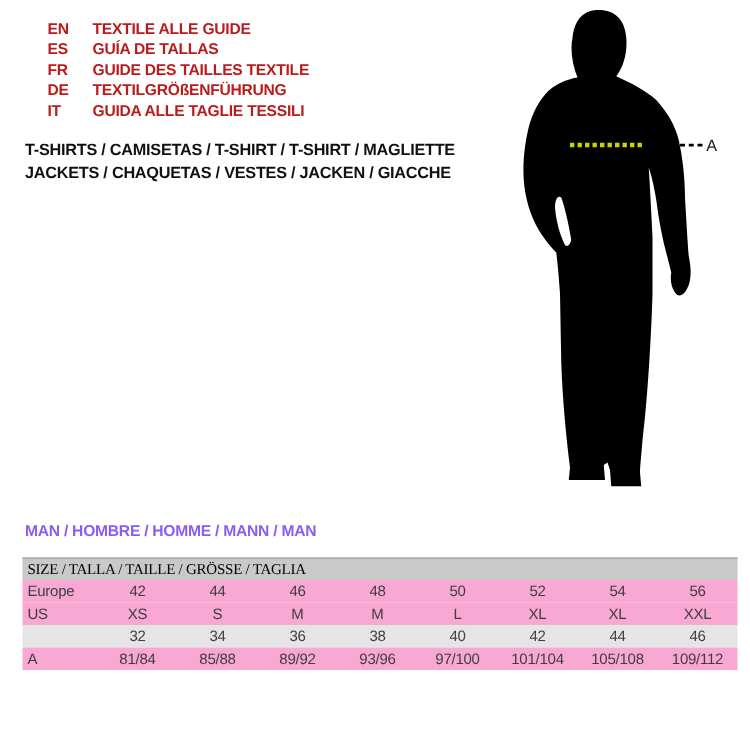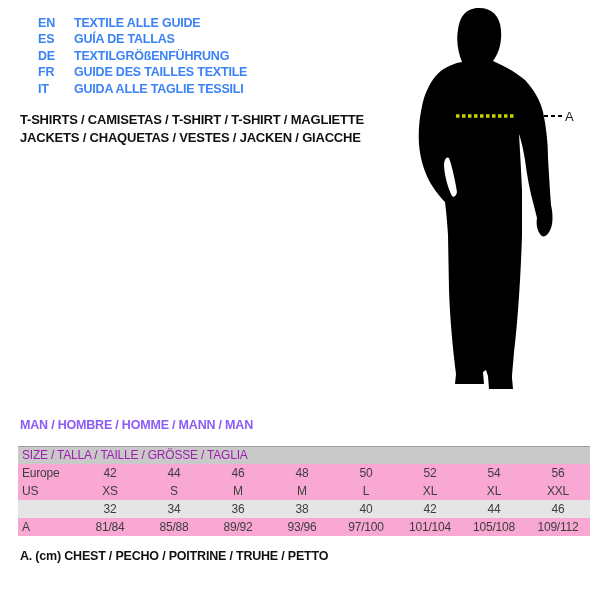--- a/index.html
+++ b/index.html
@@ -2,33 +2,33 @@
 <html><head>
 <meta charset="utf-8">
 <style>
   html,body{margin:0;padding:0;background:#fff;}
   .canvas{
     position:relative;width:600px;height:600px;background:#ffffff;overflow:hidden;
     font-family:"Liberation Sans",sans-serif;color:#1a1a1a;letter-spacing:-0.2px;
   }
   
   .lang-block{position:absolute;left:22px;top:15px;}
-  .lang-row{display:flex;height:16.4px;line-height:16.4px;font-size:12.5px;font-weight:700;color:#3b82f6;padding-left:16px;}
+  .lang-row{display:flex;height:16.4px;line-height:16.4px;font-size:12.5px;font-weight:700;color:#b91c1c;padding-left:16px;}
   .lang-code{width:36px;}
   
   .cat-block{position:absolute;left:20px;top:111px;font-size:13px;font-weight:700;line-height:17.5px;color:#111;}
   
   .figure{position:absolute;left:405px;top:5px;width:180px;height:390px;}
   .figure text{font-family:"Liberation Sans",sans-serif;font-size:13px;fill:#1a1a1a;}
   
   .section-title{position:absolute;left:20px;top:418px;font-size:12.5px;font-weight:700;color:#8b5cf6;}
   
   .size-table{position:absolute;left:18px;top:446px;width:572px;font-size:12px;color:#3d3d3d;}
   .thead{height:17px;line-height:17px;background:#c9c9c9;border-top:1px solid #9e9e9e;
-         padding-left:4px;color:#a21caf;font-size:12px;}
+         padding-left:4px;color:#000000;font-size:12px;font-family:Liberation Serif, serif;}
   .trow{display:flex;height:18px;line-height:18px;align-items:center;}
   .row-bg-a{background:#f9a8d4;}
   .row-bg-b{background:#f9a8d4;}
   .row-bg-c{background:#e5e5e5;}
   .tlabel{width:60px;padding-left:4px;box-sizing:border-box;}
   .tcell{flex:1;text-align:center;}
   
   .footnote{position:absolute;left:20px;top:549px;font-size:12.5px;font-weight:700;color:#111;}
 </style>
 </head>
@@ -39,26 +39,26 @@
   <div class="lang-block">
     <div class="lang-row">
       <span class="lang-code">EN</span>
       <span class="lang-label">TEXTILE ALLE GUIDE</span>
     </div>
     <div class="lang-row">
       <span class="lang-code">ES</span>
       <span class="lang-label">GUÍA DE TALLAS</span>
     </div>
     <div class="lang-row">
+      <span class="lang-code">FR</span>
+      <span class="lang-label">GUIDE DES TAILLES TEXTILE</span>
+    </div>
+    <div class="lang-row">
       <span class="lang-code">DE</span>
       <span class="lang-label">TEXTILGRÖßENFÜHRUNG</span>
-    </div>
-    <div class="lang-row">
-      <span class="lang-code">FR</span>
-      <span class="lang-label">GUIDE DES TAILLES TEXTILE</span>
     </div>
     <div class="lang-row">
       <span class="lang-code">IT</span>
       <span class="lang-label">GUIDA ALLE TAGLIE TESSILI</span>
     </div>
   </div>
 
   <div class="cat-block">
     <div>T-SHIRTS / CAMISETAS / T-SHIRT / T-SHIRT / MAGLIETTE</div>
     <div>JACKETS / CHAQUETAS / VESTES / JACKEN / GIACCHE</div>
@@ -156,15 +156,14 @@
       <span class="tcell">85/88</span>
       <span class="tcell">89/92</span>
       <span class="tcell">93/96</span>
       <span class="tcell">97/100</span>
       <span class="tcell">101/104</span>
       <span class="tcell">105/108</span>
       <span class="tcell">109/112</span>
     </div>
   </div>
 
-  <div class="footnote">A. (cm) CHEST / PECHO / POITRINE / TRUHE / PETTO</div>
 
 </div>
 
 </body></html>

